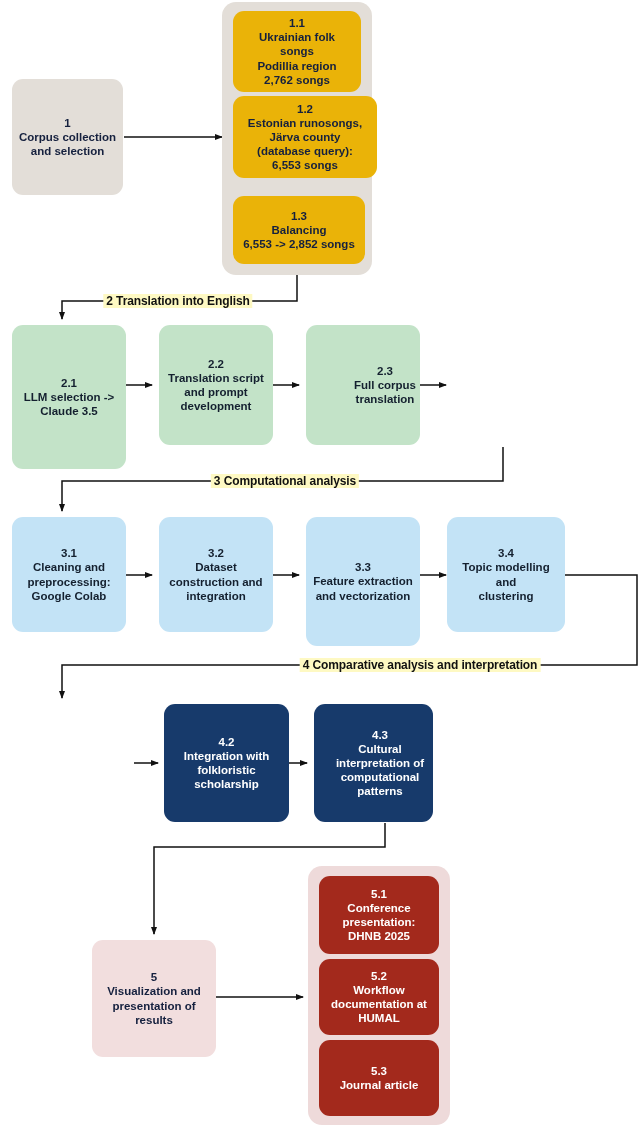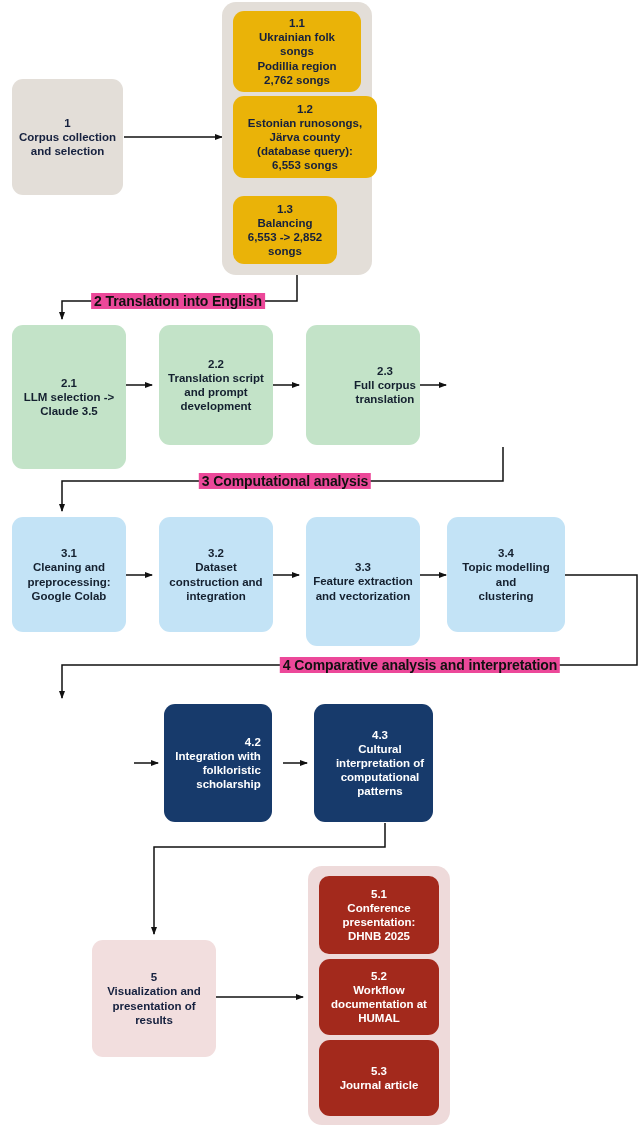--- a/index.html
+++ b/index.html
@@ -41,24 +41,24 @@
   .n-cream  { background: #eab308; color: #15203e; font-size: 11.5px; }
   .n-green  { background: #c3e3c8; color: #14202f; font-size: 11.5px; }
   .n-blue   { background: #c3e3f6; color: #14202f; font-size: 11.5px; }
   .n-navy   { background: #173a6b; color: #ffffff; font-size: 11.5px; }
   .n-pink   { background: #f2dede; color: #15203e; font-size: 11.5px; }
   .n-red    { background: #a3291c; color: #ffffff; font-size: 11.5px; }
   .g-taupe  { background: #e3ded8; }
   .g-pink   { background: #eedada; }
   .edge-label {
     position: absolute;
-    font-size: 14px;
+    font-size: 12px;
     font-weight: bold;
     color: #111111;
-    background: #ec4899;
+    background: #fef9c3;
     padding: 0 3px;
     white-space: nowrap;
     transform: translate(-50%, -50%);
     letter-spacing: -0.1px;
   }
 </style>
 </head>
 <body>
 
 <div id="canvas">
@@ -115,21 +115,21 @@
 Podillia region
 2,762 songs</span>
   </div>
   <div class="node n-cream" style="left:233px; top:96px; width:144px; height:82px;">
     <span class="txt">1.2
 Estonian runosongs,
 Järva county
 (database query):
 6,553 songs</span>
   </div>
-  <div class="node n-cream" style="left:233px; top:196px; width:104px; height:68px;">
+  <div class="node n-cream" style="left:233px; top:196px; width:132px; height:68px;">
     <span class="txt">1.3
 Balancing
 6,553 -&gt; 2,852 songs</span>
   </div>
 
   <div class="node n-green" style="left:12px; top:325px; width:114px; height:144px;">
     <span class="txt">2.1
 LLM  selection -&gt;
 Claude 3.5</span>
   </div>
@@ -161,21 +161,21 @@
     <span class="txt">3.3
 Feature extraction
 and vectorization</span>
   </div>
   <div class="node n-blue" style="left:447px; top:517px; width:118px; height:115px;">
     <span class="txt">3.4
 Topic modelling and
 clustering</span>
   </div>
 
-  <div class="node n-navy" style="left:164px; top:704px; width:108px; height:118px;text-align:right;">
+  <div class="node n-navy" style="left:164px; top:704px; width:125px; height:118px;">
     <span class="txt">4.2
 Integration with
 folkloristic
 scholarship</span>
   </div>
   <div class="node n-navy" style="left:314px; top:704px; width:119px; height:118px;padding-left:17px;">
     <span class="txt">4.3
 Cultural
 interpretation of
 computational
@@ -184,21 +184,21 @@
 
   <div class="node n-pink" style="left:92px; top:940px; width:124px; height:117px;">
     <span class="txt">5
 Visualization and
 presentation of
 results</span>
   </div>
 
   <div class="group-box g-pink" style="left:308px; top:866px; width:142px; height:259px;"></div>
 
-  <div class="node n-red" style="left:319px; top:876px; width:120px; height:78px;border-radius:10px;">
+  <div class="node n-red" style="left:319px; top:876px; width:120px; height:78px;">
     <span class="txt">5.1
 Conference
 presentation:
 DHNB 2025</span>
   </div>
   <div class="node n-red" style="left:319px; top:959px; width:120px; height:76px;">
     <span class="txt">5.2
 Workflow
 documentation at
 HUMAL</span>

